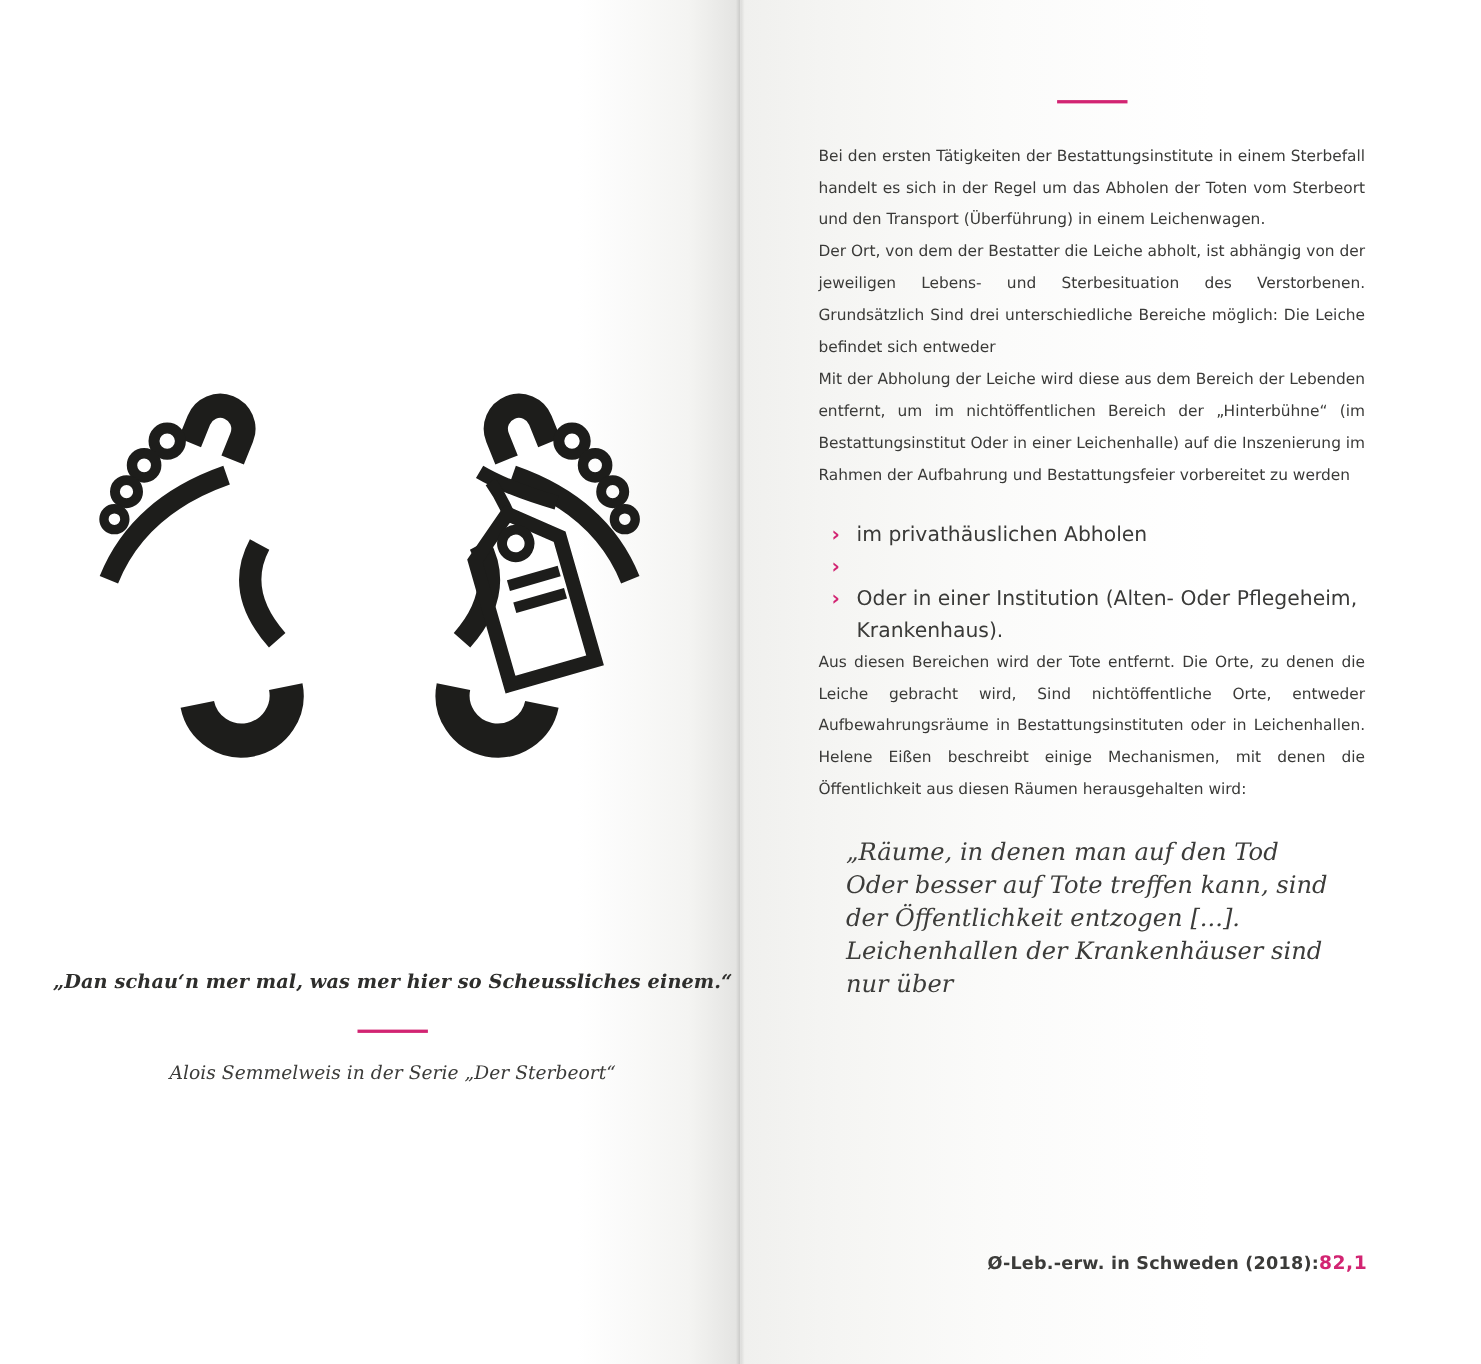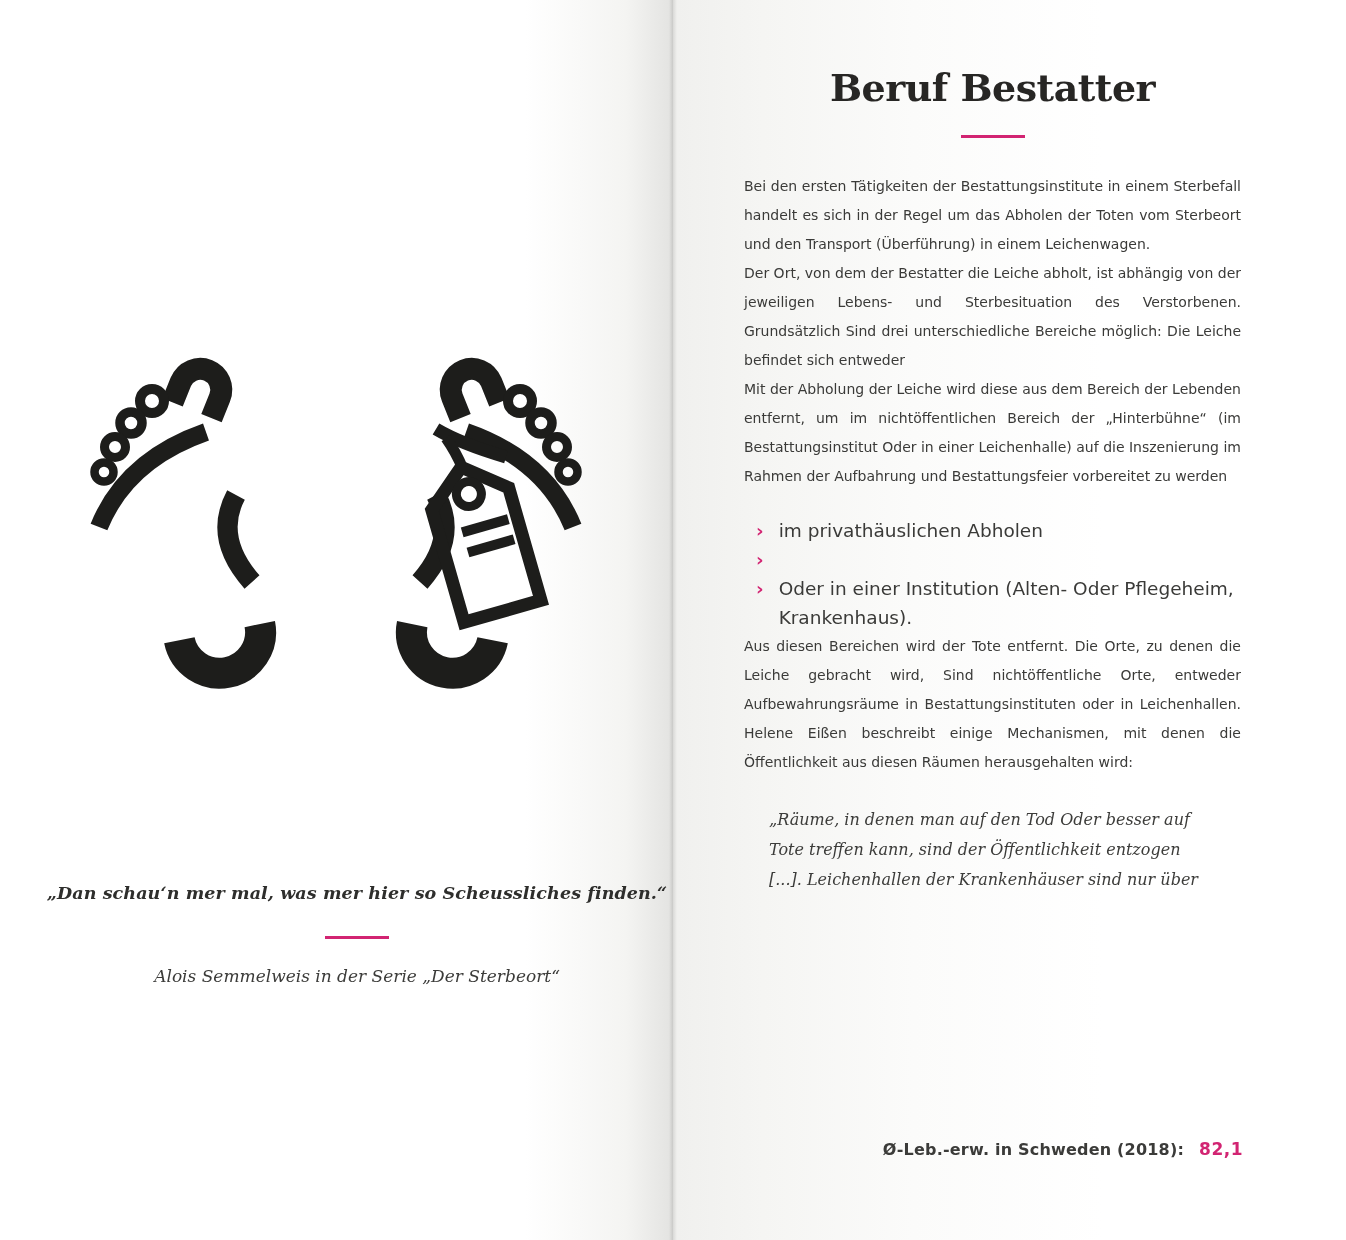--- a/index.html
+++ b/index.html
@@ -52,28 +52,28 @@
   }
   ul.bullets{list-style:none;margin:25px 0 0;padding:0 0 0 12px;}
   ul.bullets li{
     display:flex;gap:15px;font-size:18.5px;line-height:29px;color:var(--text);
   }
   .chev{color:var(--accent);font-weight:bold;flex:0 0 auto;}
   .after-gap{margin-top:27px;}
   .rp-quote{
     margin:28px 16px 0 25px;width:445px;
     font-family:"DejaVu Serif",serif;font-style:italic;
-    font-size:16px;line-height:30px;color:#3c3c3a;
+    font-size:22px;line-height:30px;color:#3c3c3a;
   }
   .footer{
     position:absolute;top:1139px;right:103px;
     font-size:16px;font-weight:bold;color:#3b3b39;letter-spacing:0.2px;
     white-space:nowrap;
   }
-  .f-value{color:var(--accent);margin-left:15px;font-size:17px;letter-spacing:0.5px;}
+  .f-value{color:var(--accent);margin-left:0;font-size:17px;letter-spacing:0.5px;}
 </style>
 </head>
 <body>
 
 <div class="spread">
 
   <section class="page page-left">
 
     <svg class="illus" width="673" height="1240" viewBox="0 0 673 1240" xmlns="http://www.w3.org/2000/svg">
 
@@ -96,29 +96,28 @@
         <g transform="translate(462,470) rotate(-16)">
           <path d="M 0,-3 L 40,30 L 40,147 L -40,147 L -40,30 Z" fill="#ffffff" stroke-width="13" stroke-linejoin="miter"></path>
           <circle cx="0" cy="25" r="12.5" stroke-width="9"></circle>
           <path d="M -17,60 L 31,60" stroke-width="10"></path>
           <path d="M -17,81 L 31,81" stroke-width="10"></path>
         </g>
       </g>
     </svg>
 
     <div class="lp-caption">
-      <p class="lp-quote">„Dan schau‘n mer mal, was mer hier so Scheussliches finden.“</p>
+      <p class="lp-quote">„Dan schau‘n mer mal, was mer hier so Scheussliches einem.“</p>
       <div class="divider"></div>
       <p class="lp-attrib">Alois Semmelweis in der Serie „Der Sterbeort“</p>
     </div>
   </section>
 
   <section class="page page-right">
     <div class="col">
-      <h1 class="title">Beruf Bestatter</h1>
       <div class="divider"></div>
 
       <div class="bodytext">
         <p class="body">Bei den ersten Tätigkeiten der Bestattungsinstitute in einem Sterbefall handelt es sich in der Regel um das Abholen der Toten vom Sterbeort und den Transport (Überführung) in einem Leichenwagen.</p>
         <p class="body">Der Ort, von dem der Bestatter die Leiche abholt, ist abhängig von der jeweiligen Lebens- und Sterbesituation des Verstorbenen. Grundsätzlich Sind drei unterschiedliche Bereiche möglich: Die Leiche befindet sich entweder</p>
         <p class="body">Mit der Abholung der Leiche wird diese aus dem Bereich der Lebenden entfernt, um im nichtöffentlichen Bereich der „Hinterbühne“ (im Bestattungsinstitut Oder in einer Leichenhalle) auf die Inszenierung im Rahmen der Aufbahrung und Bestattungsfeier vorbereitet zu werden</p>
 
         <ul class="bullets">
           <li>
             <span class="chev">›</span>

